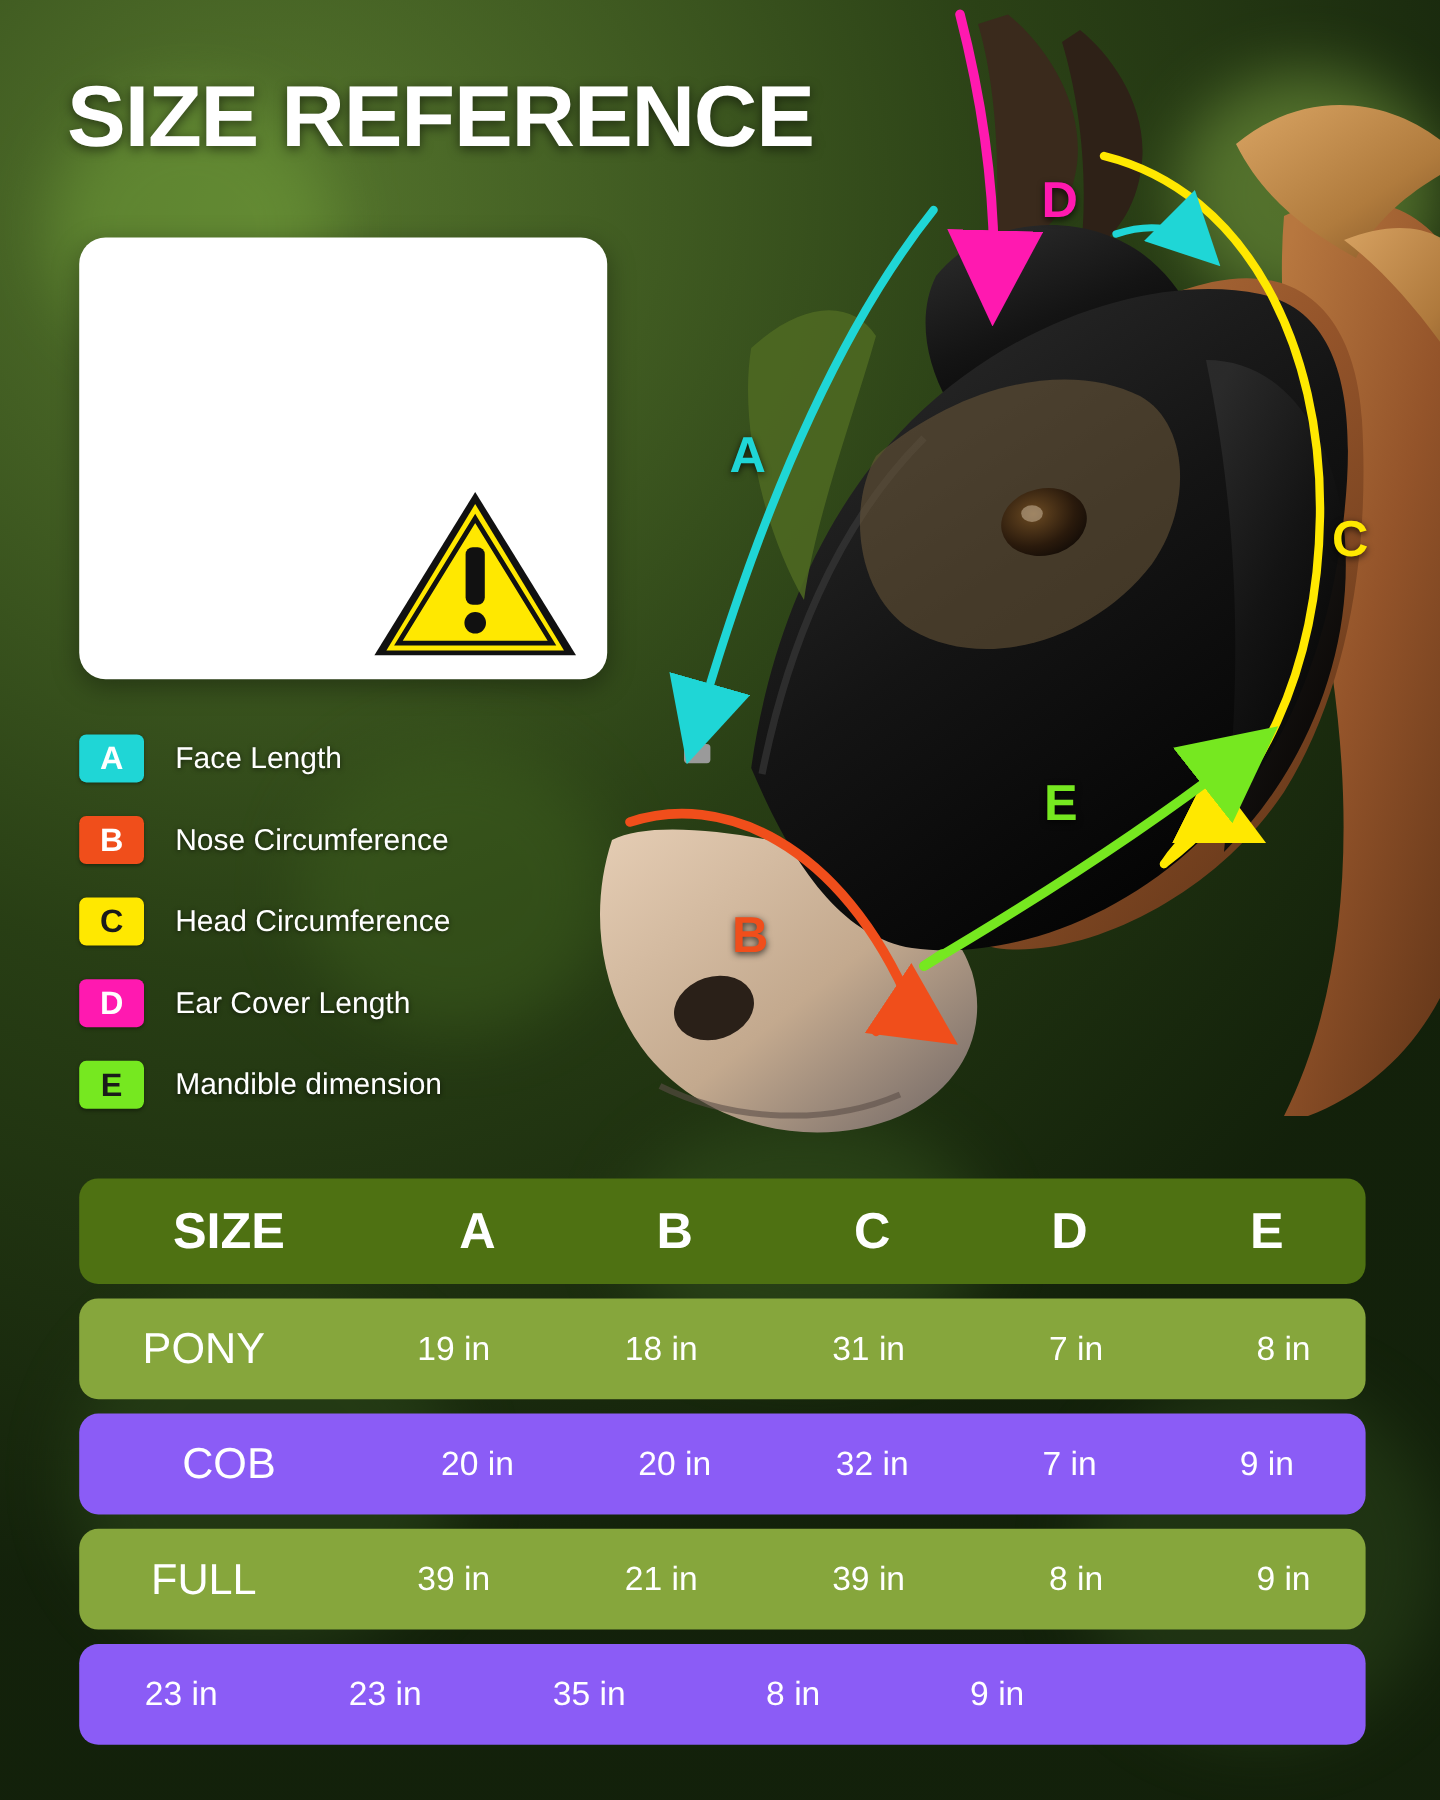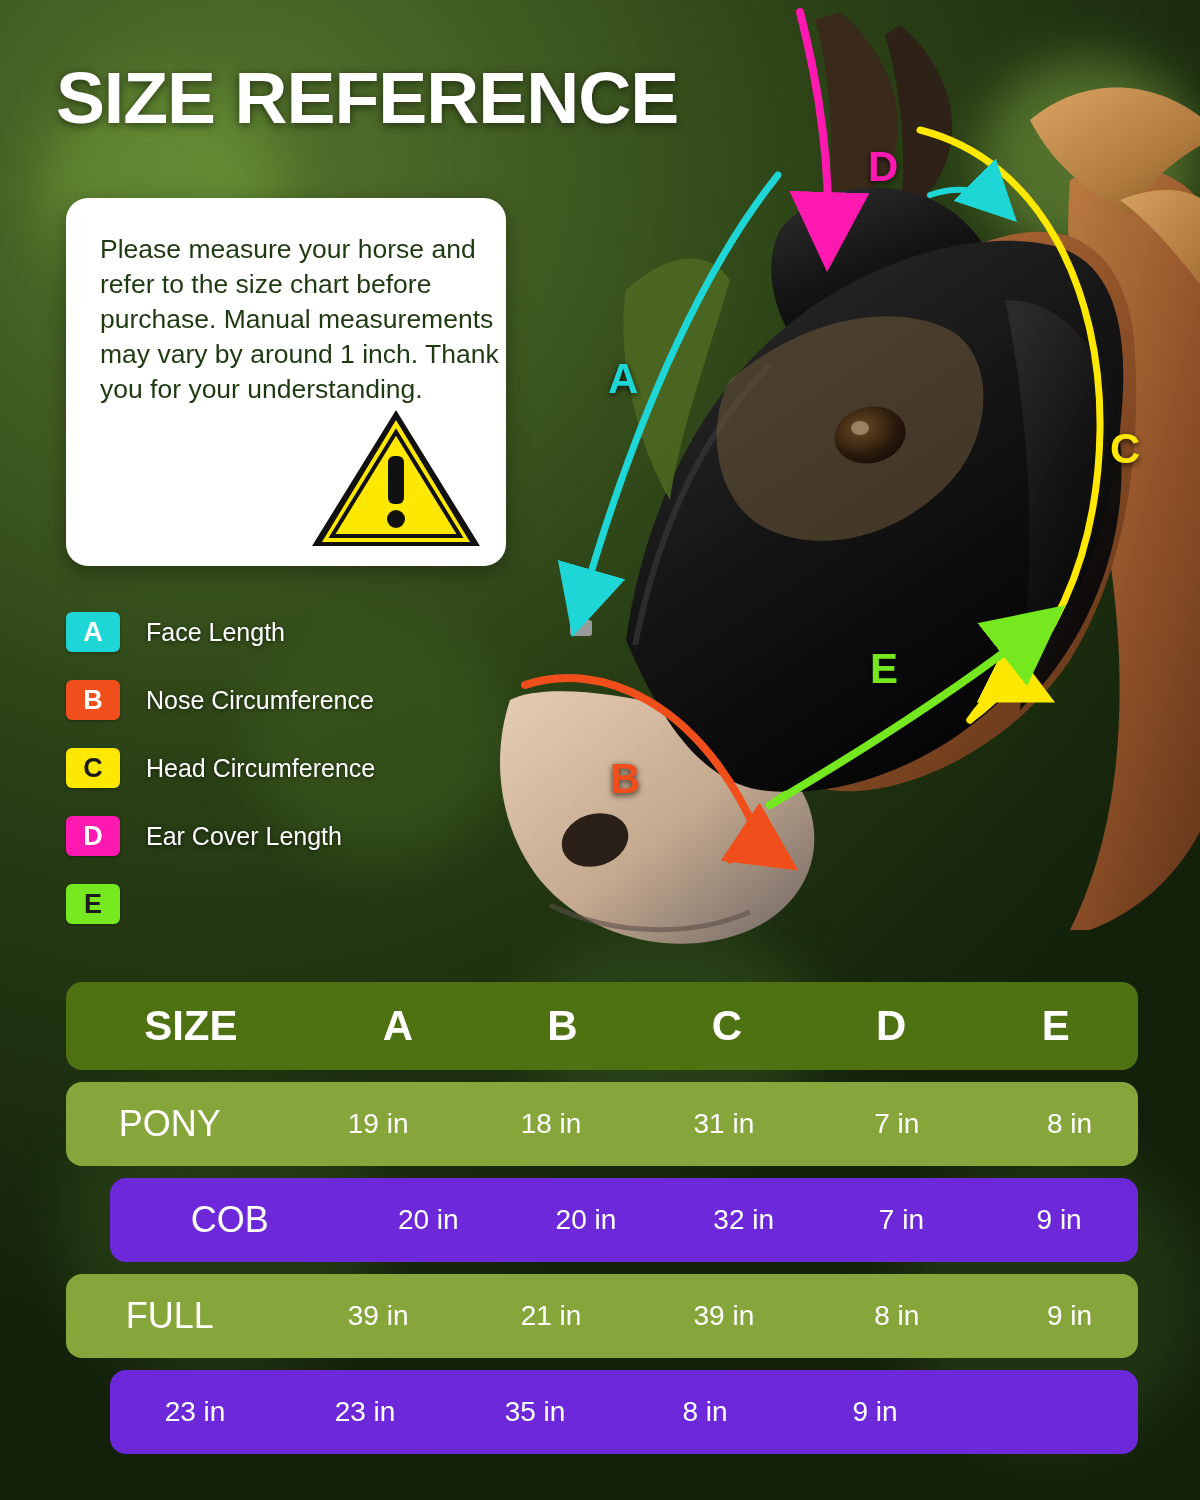--- a/index.html
+++ b/index.html
@@ -97,21 +97,21 @@
   .table {
     position: absolute; left: 66px; top: 982px; width: 1072px;
   }
   .trow {
     display: flex; align-items: center;
     height: 84px; border-radius: 16px; margin-bottom: 12px;
     color: #ffffff;
   }
   .trow.header { background: #4e7112; height: 88px; font-weight: 700; }
   .trow.band-a { background: #86a63c; gap: 36px; }
-  .trow.band-b { background: #6d28d9; margin-left: 44px; }
+  .trow.band-b { background: #8b5cf6; }
   .cell {
     text-align: center; font-size: 28px;
   }
   .cell.size-col { width: 258px; font-size: 36px; text-align: center; }
   .trow.header .cell { font-size: 42px; font-weight: 700; }
   .trow.header .cell.size-col { font-size: 42px; }
   .cell.val { width: 170px; }
 </style>
 </head>
 <body>
@@ -234,21 +234,20 @@
     <span class="mlabel" style="left:178px; top:355px; color:#1fd6d6;">A</span>
     <span class="mlabel" style="left:180px; top:755px; color:#f04e1b;">B</span>
     <span class="mlabel" style="left:680px; top:425px; color:#ffe800;">C</span>
     <span class="mlabel" style="left:438px; top:143px; color:#ff19b0;">D</span>
     <span class="mlabel" style="left:440px; top:645px; color:#76e820;">E</span>
   </div>
 
   <div class="title">SIZE REFERENCE</div>
 
   <div class="note-card">
-    <div class="note-text">Please measure your horse and refer to the size chart before purchase. Manual measurements may vary by around 1 inch. Thank you for your understanding.</div>
     <svg class="warn-icon" viewBox="0 0 176 148">
       <path d="M88 6 L172 142 L4 142 Z" fill="#111111"></path>
       <path d="M88 16 L162 138 L14 138 Z" fill="#ffe800"></path>
       <path d="M88 28 L152 132 L24 132 Z" fill="#ffe800" stroke="#111" stroke-width="4"></path>
       <rect x="80" y="52" width="16" height="48" rx="6" fill="#111111"></rect>
       <circle cx="88" cy="115" r="9" fill="#111111"></circle>
     </svg>
   </div>
 
   <div class="legend">
@@ -263,20 +262,21 @@
     <div class="legend-row">
       <span class="legend-chip dark-text" style="background:#ffe800;">C</span>
       <span class="legend-label">Head Circumference</span>
     </div>
     <div class="legend-row">
       <span class="legend-chip" style="background:#ff19b0;">D</span>
       <span class="legend-label">Ear Cover Length</span>
     </div>
     <div class="legend-row">
       <span class="legend-chip dark-text" style="background:#76e820;">E</span>
+      <span class="legend-label">Mandible dimension</span>
     </div>
   </div>
 
   <div class="table">
 
     <div class="trow header">
       <div class="cell size-col">SIZE</div>
       <div class="cell val">A</div>
       <div class="cell val">B</div>
       <div class="cell val">C</div>

